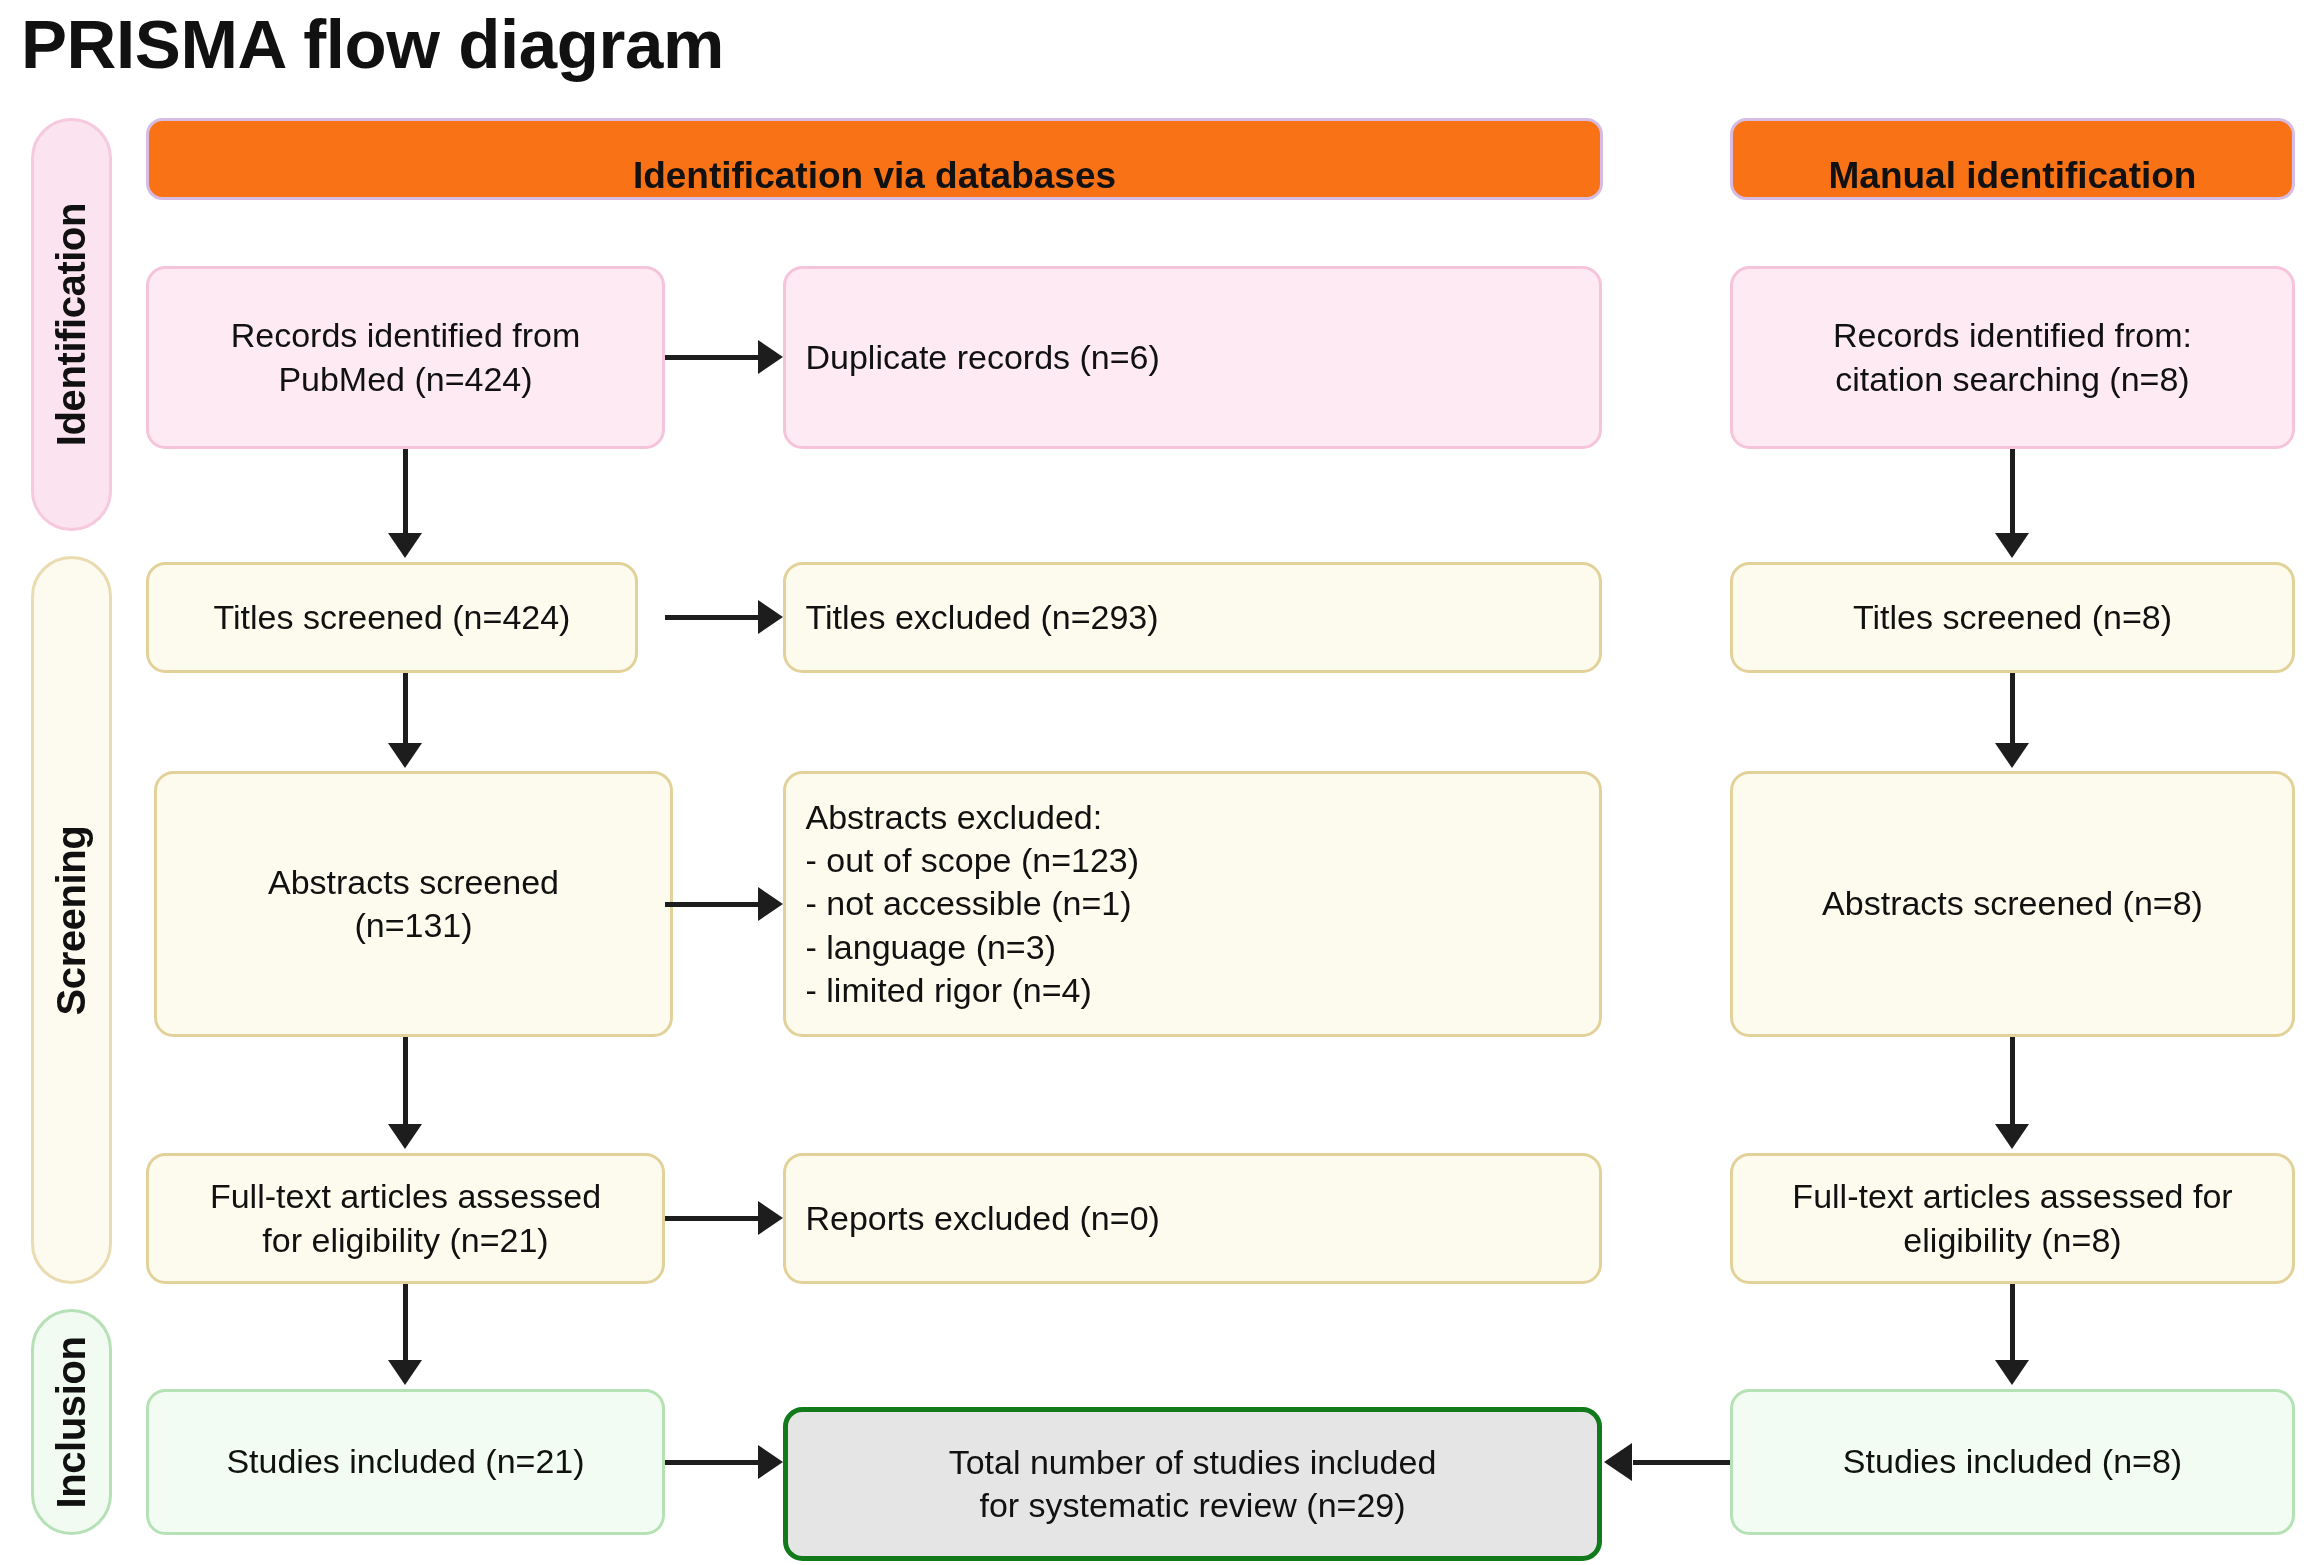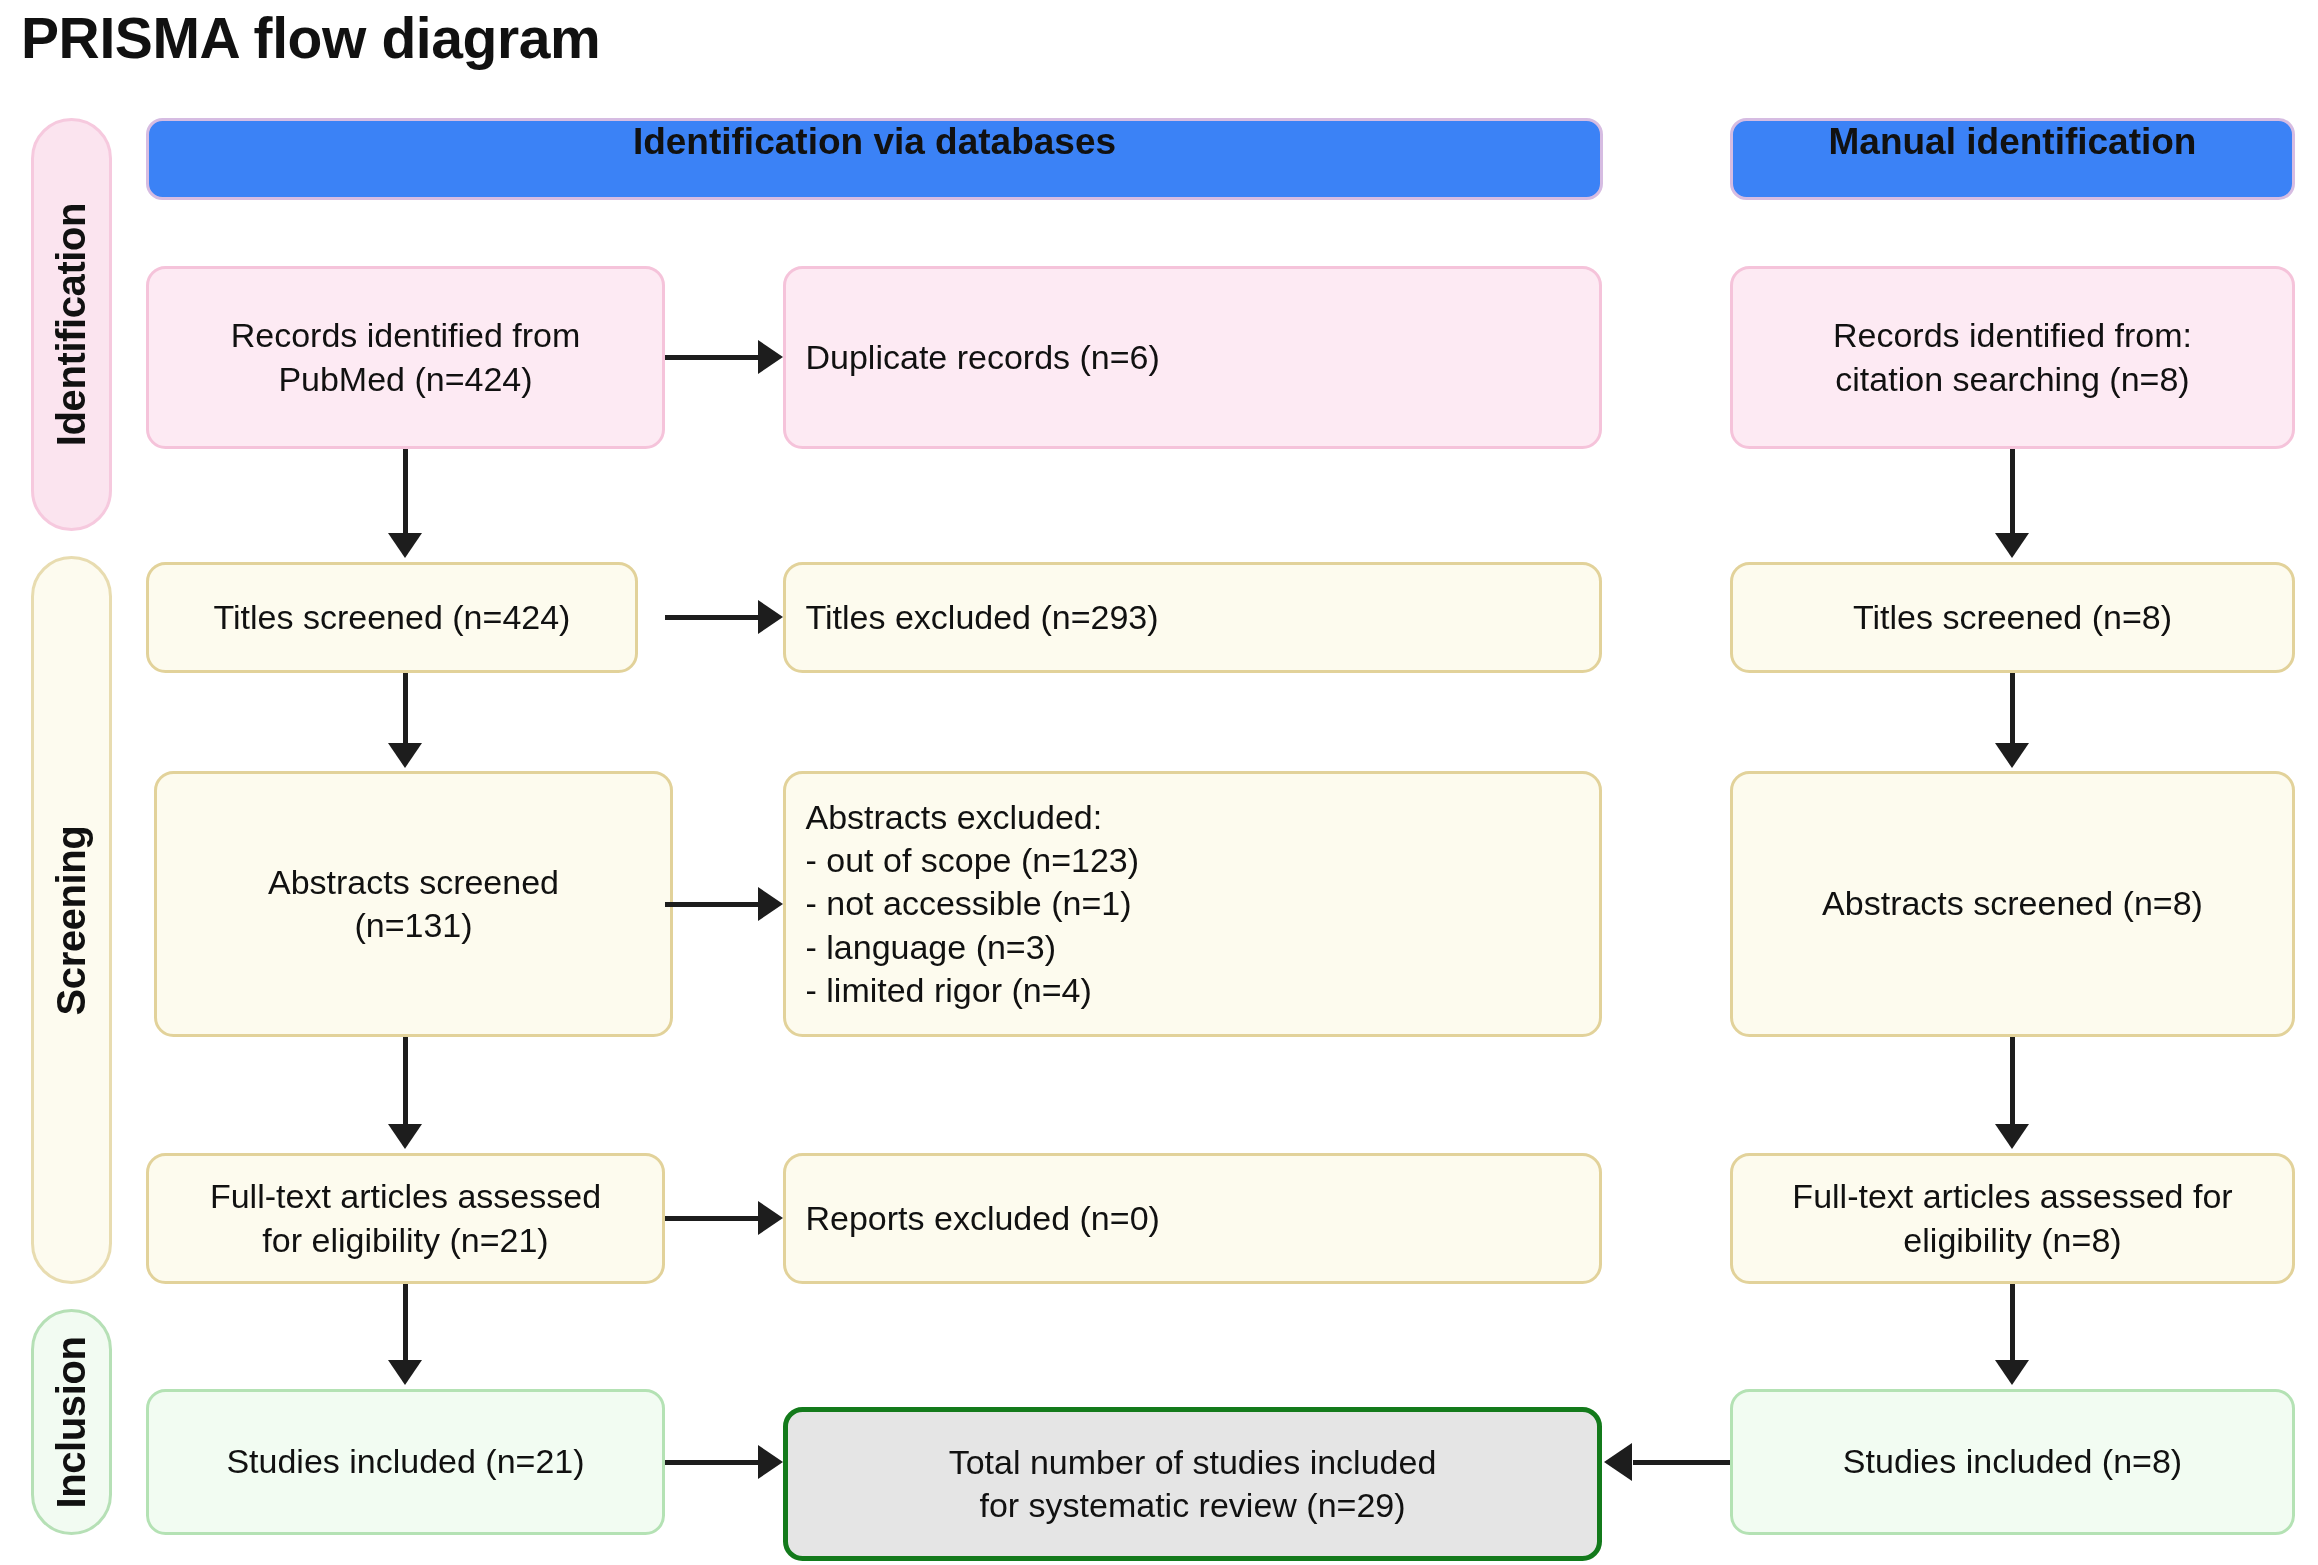--- a/index.html
+++ b/index.html
@@ -2,21 +2,21 @@
 <html style="font-size:12px"><head>
 <meta charset="utf-8">
 <style>
   html,body{margin:0;padding:0;background:#ffffff;}
   body{width:2319px;height:1565px;position:relative;font-family:"Liberation Sans",sans-serif;color:#0d0d0d;overflow:hidden;}
 
   #stage{position:absolute;left:0;top:0;width:2319px;height:1565px;}
 
   .title{
     position:absolute;left:21px;top:4.5px;
-    font-size:57px;font-weight:700;letter-spacing:-0.4px;
+    font-size:69px;font-weight:700;letter-spacing:-0.4px;
     color:#111111;white-space:nowrap;
   }
 
   
   .phase{
     position:absolute;
     border-radius:43px;
     border:3.7px solid #000;
     display:flex;align-items:center;justify-content:center;
     box-sizing:border-box;
@@ -46,22 +46,22 @@
     color:#111111;
     text-align:center;
     white-space:pre-line;
   }
   .node.left-txt .txt{text-align:left;}
 
   
   .band{
     position:absolute;box-sizing:border-box;
     border-radius:16.5px;
-    background:#3b82f6;border:3.7px solid #d6bce2;
-    display:flex;align-items:flex-start;justify-content:center;
+    background:#f97316;border:3.7px solid #d6bce2;
+    display:flex;align-items:flex-end;justify-content:center;
   }
   .band .txt{font-size:37px;font-weight:700;color:#111;text-align:center;}
 
   
   .pink{background:#fdeaf3;border-color:#f5c3da;}
   .cream{background:#fdfbee;border-color:#e2d29a;}
   .green{background:#f2fcf2;border-color:#b4e2b4;}
   .green-strong{background:#e5e5e5;border-color:#137a1b;border-width:5.2px;margin-top:25px;}
 
   

